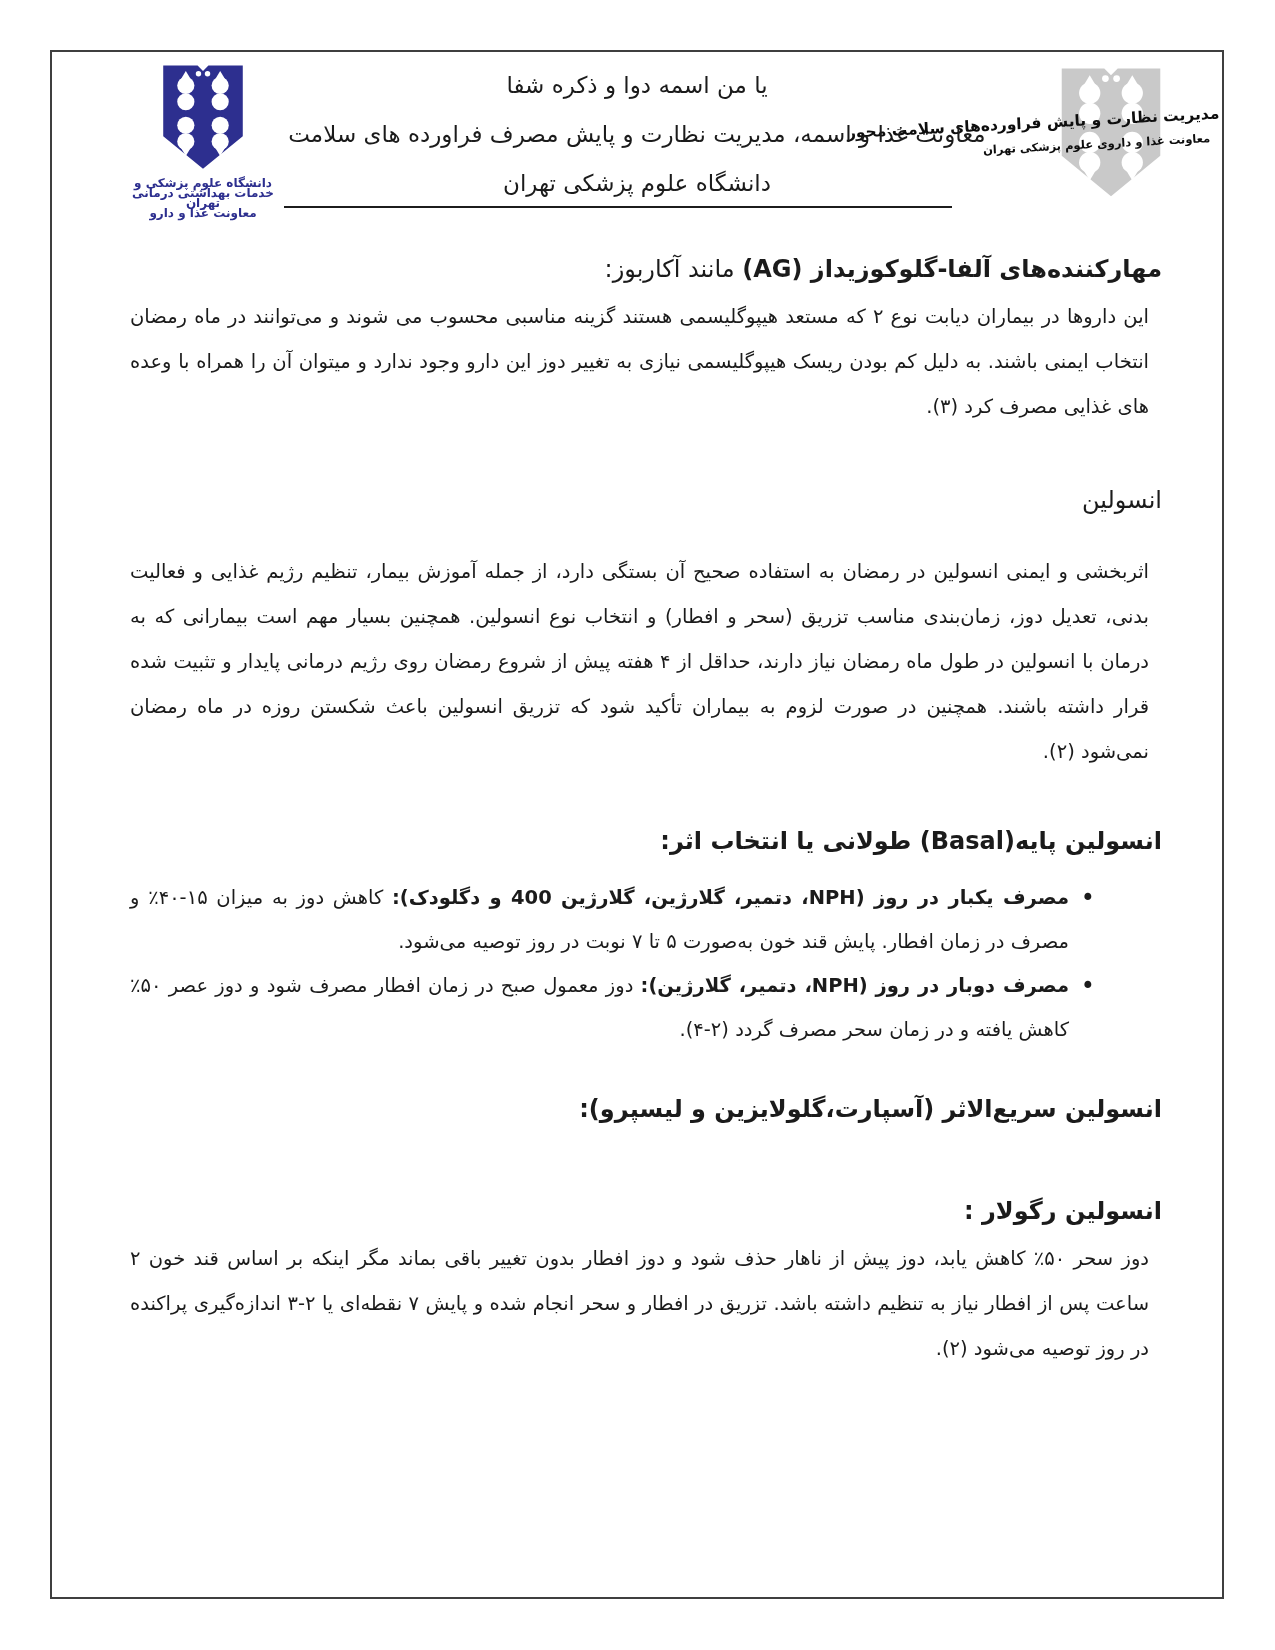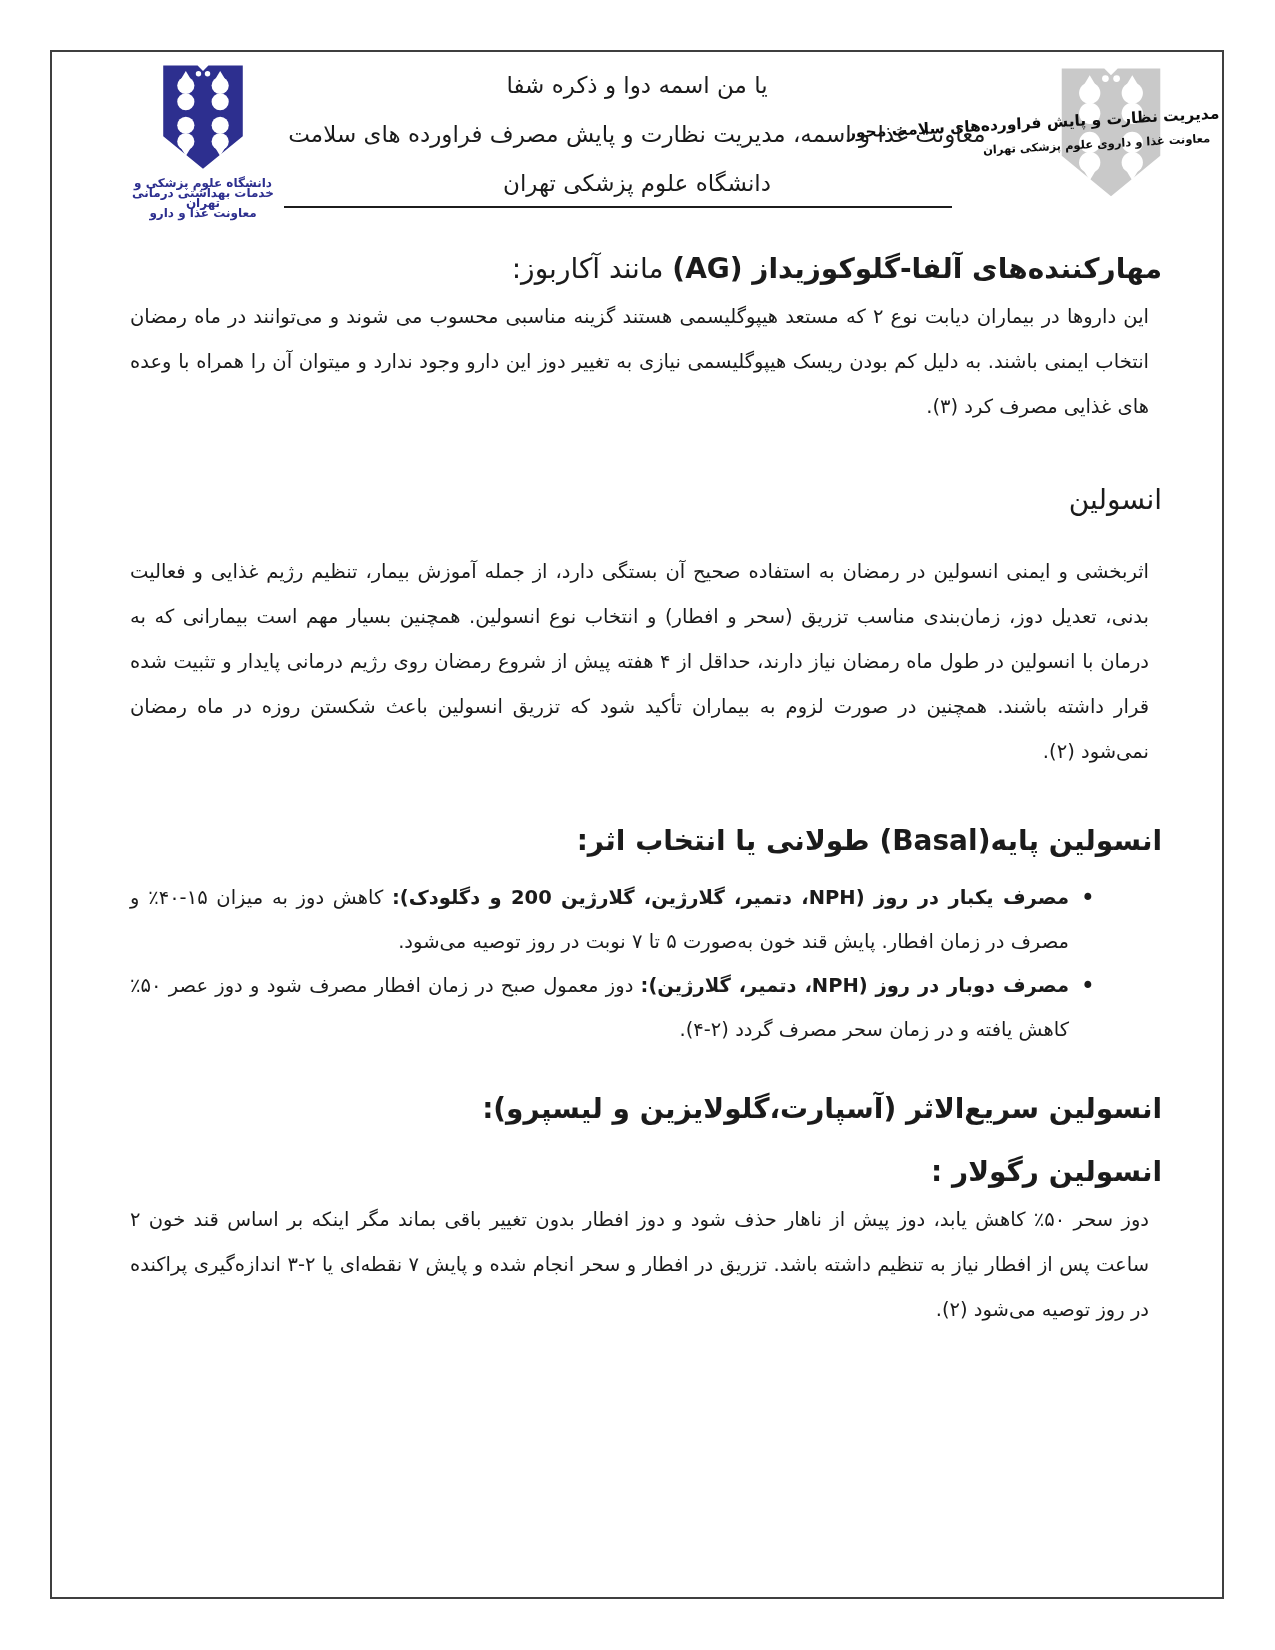--- a/index.html
+++ b/index.html
@@ -63,33 +63,33 @@
     transform: rotate(-3deg);
     color: #0d0d0d;
   }
   .wm-line1 { font-size: 15.5px; font-weight: bold; line-height: 20px; white-space: nowrap; }
   .wm-line2 { font-size: 11.5px; font-weight: bold; line-height: 16px; margin-top: 6px; }
   
   .content {
     padding: 0 60px 0 78px;
     font-size: 19.5px;
   }
-  .h-line { font-size: 28px; margin: 0; line-height: 30px; }
+  .h-line { font-size: 24px; margin: 0; line-height: 30px; }
   .h-line .bold { font-weight: bold; }
   .body-p {
     margin: 10px 13px 0 0;
     text-align: justify;
     line-height: 45px;
   }
   .mt-ag      { margin-top: 32px; }
   .mt-insulin { margin-top: 56px; font-weight: normal; }
   .mt-intro   { margin-top: 34px; }
   .mt-basal   { margin-top: 52px; font-weight: bold; }
   .mt-rapid   { margin-top: 42px; font-weight: bold; }
-  .mt-reg     { margin-top: 33px; font-weight: bold; }
+  .mt-reg     { margin-top: 72px; font-weight: bold; }
   .bullets {
     list-style: none;
     margin: 20px 93px 0 0;
     padding: 0;
   }
   .bullets li {
     position: relative;
     line-height: 44px;
     text-align: justify;
     margin: 0;
@@ -177,21 +177,21 @@
   <main class="content">
 
     <p class="h-line mt-ag"><span class="bold">مهارکننده‌های آلفا-گلوکوزیداز (AG)</span><span> مانند آکاربوز:</span></p>
     <p class="body-p">این داروها در بیماران دیابت نوع ۲ که مستعد هیپوگلیسمی هستند گزینه مناسبی محسوب می شوند و می‌توانند در ماه رمضان انتخاب ایمنی باشند. به دلیل کم بودن ریسک هیپوگلیسمی نیازی به تغییر دوز این دارو وجود ندارد و میتوان آن را همراه با وعده های غذایی مصرف کرد (۳).</p>
 
     <p class="h-line mt-insulin">انسولین</p>
     <p class="body-p mt-intro">اثربخشی و ایمنی انسولین در رمضان به استفاده صحیح آن بستگی دارد، از جمله آموزش بیمار، تنظیم رژیم غذایی و فعالیت بدنی، تعدیل دوز، زمان‌بندی مناسب تزریق (سحر و افطار) و انتخاب نوع انسولین. همچنین بسیار مهم است بیمارانی که به درمان با انسولین در طول ماه رمضان نیاز دارند، حداقل از ۴ هفته پیش از شروع رمضان روی رژیم درمانی پایدار و تثبیت شده قرار داشته باشند. همچنین در صورت لزوم به بیماران تأکید شود که تزریق انسولین باعث شکستن روزه در ماه رمضان نمی‌شود (۲).</p>
 
     <p class="h-line mt-basal">انسولین پایه(Basal)  طولانی یا انتخاب اثر:</p>
     <ul class="bullets">
-      <li><span class="lead">مصرف یکبار در روز (NPH، دتمیر، گلارژین، گلارژین 200 و دگلودک):</span><span> کاهش دوز به میزان ۱۵-۴۰٪ و مصرف در زمان افطار. پایش قند خون به‌صورت ۵ تا ۷ نوبت در روز توصیه می‌شود.</span></li>
+      <li><span class="lead">مصرف یکبار در روز (NPH، دتمیر، گلارژین، گلارژین 400 و دگلودک):</span><span> کاهش دوز به میزان ۱۵-۴۰٪ و مصرف در زمان افطار. پایش قند خون به‌صورت ۵ تا ۷ نوبت در روز توصیه می‌شود.</span></li>
       <li><span class="lead">مصرف دوبار در روز (NPH، دتمیر، گلارژین):</span><span> دوز معمول صبح در زمان افطار مصرف شود و دوز عصر ۵۰٪ کاهش یافته و در زمان سحر مصرف گردد (۲-۴).</span></li>
     </ul>
 
     <p class="h-line mt-rapid">انسولین سریع‌الاثر  (آسپارت،گلولایزین و لیسپرو):</p>
 
     <p class="h-line mt-reg">انسولین رگولار :</p>
     <p class="body-p">دوز سحر ۵۰٪ کاهش یابد، دوز پیش از ناهار حذف شود و دوز افطار بدون تغییر باقی بماند مگر اینکه بر اساس قند خون ۲ ساعت پس از افطار نیاز به تنظیم داشته باشد. تزریق در افطار و  سحر انجام  شده و پایش ۷ نقطه‌ای یا ۲-۳ اندازه‌گیری پراکنده در روز توصیه می‌شود (۲).</p>
 
   </main>
 </div>

